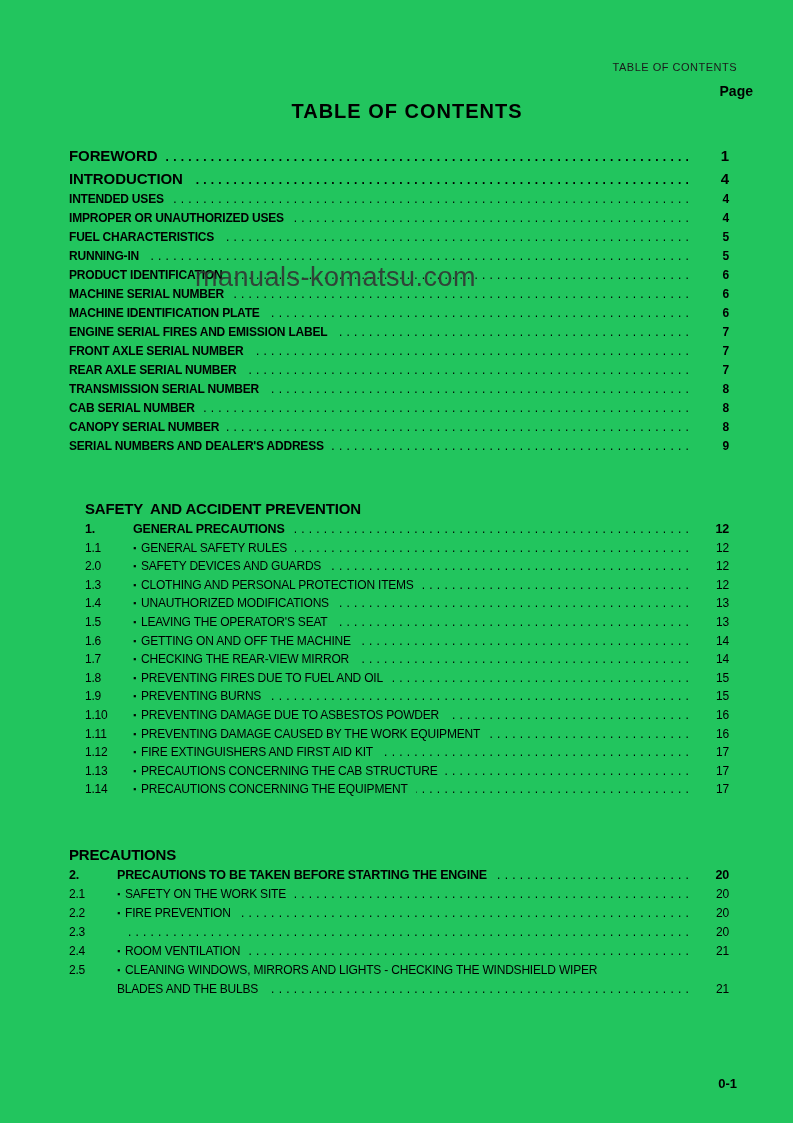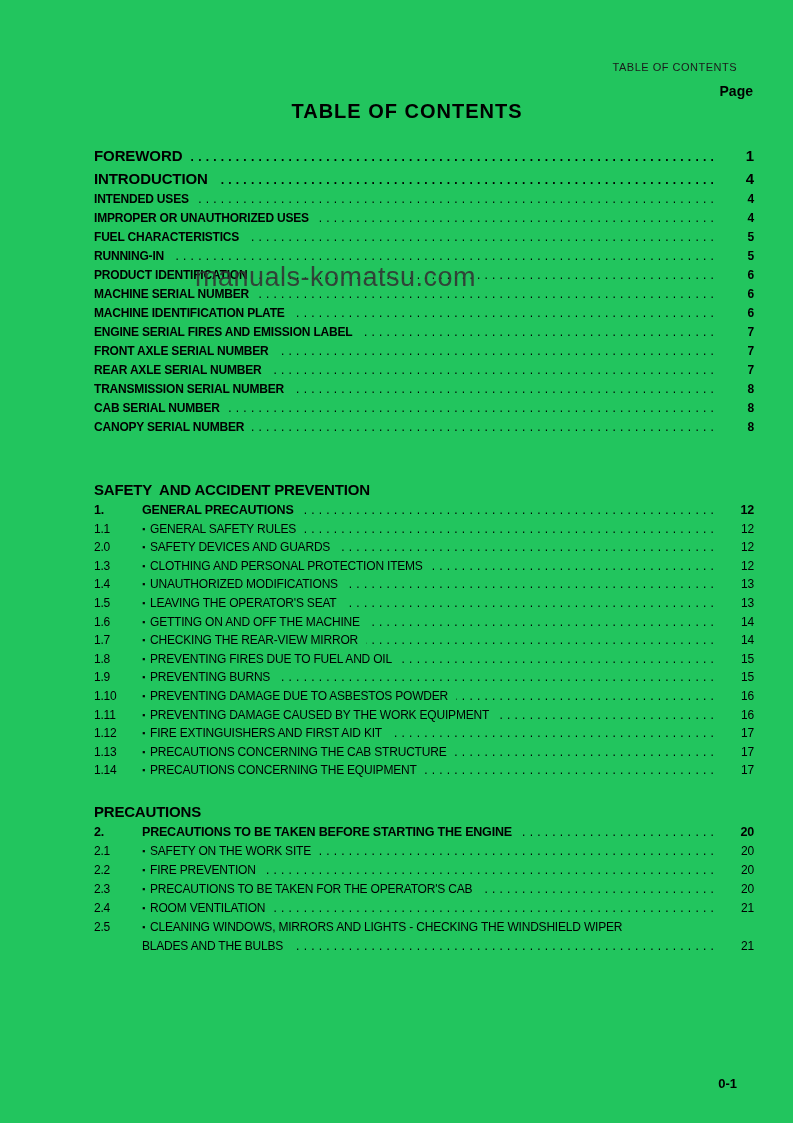--- a/index.html
+++ b/index.html
@@ -33,27 +33,27 @@
     left: 77px;
     width: 660px;
     margin: 0;
     text-align: center;
     font-size: 20px;
     font-weight: bold;
     letter-spacing: 1px;
   }
   .toc {
     position: absolute;
-    left: 94px;
+    left: 69px;
     top: 144px;
     width: 660px;
   }
   section { display: block; }
-  section.s2 { margin-top: 41px; }
-  section.s3 { margin-top: 20px; }
+  section.s2 { margin-top: 41px; margin-left: 16px; }
+  section.s3 { margin-top: 44px; }
   .sec-heading {
     margin: 0;
     font-size: 15px;
     font-weight: bold;
     height: 23px;
     line-height: 23px;
     white-space: pre;
     letter-spacing: -0.2px;
   }
   .row {
@@ -196,20 +196,25 @@
         <div class="row subbold">
           <span class="label">CAB SERIAL NUMBER</span>
           <span class="leader"></span>
           <span class="pg">8</span>
         </div>
         <div class="row subbold">
           <span class="label">CANOPY SERIAL NUMBER</span>
           <span class="leader"></span>
           <span class="pg">8</span>
         </div>
+        <div class="row subbold">
+          <span class="label">SERIAL NUMBERS AND DEALER'S ADDRESS</span>
+          <span class="leader"></span>
+          <span class="pg">9</span>
+        </div>
       </section>
       <section class="s2">
         <h2 class="sec-heading">SAFETY  AND ACCIDENT PREVENTION</h2>
         <div class="row numbold">
           <span class="num">1.</span>
           <span class="label">GENERAL PRECAUTIONS</span>
           <span class="leader"></span>
           <span class="pg">12</span>
         </div>
         <div class="row numplain">
@@ -312,21 +317,20 @@
           <span class="pg">20</span>
         </div>
         <div class="row numplain">
           <span class="num">2.2</span>
           <span class="label"><span class="bullet">▪</span>FIRE PREVENTION</span>
           <span class="leader"></span>
           <span class="pg">20</span>
         </div>
         <div class="row numplain">
           <span class="num">2.3</span>
-          <span class="label"><span class="bullet">▪</span>PRECAUTIONS TO BE TAKEN FOR THE OPERATOR'S CAB</span>
           <span class="leader"></span>
           <span class="pg">20</span>
         </div>
         <div class="row numplain">
           <span class="num">2.4</span>
           <span class="label"><span class="bullet">▪</span>ROOM VENTILATION</span>
           <span class="leader"></span>
           <span class="pg">21</span>
         </div>
         <div class="row numplain">

